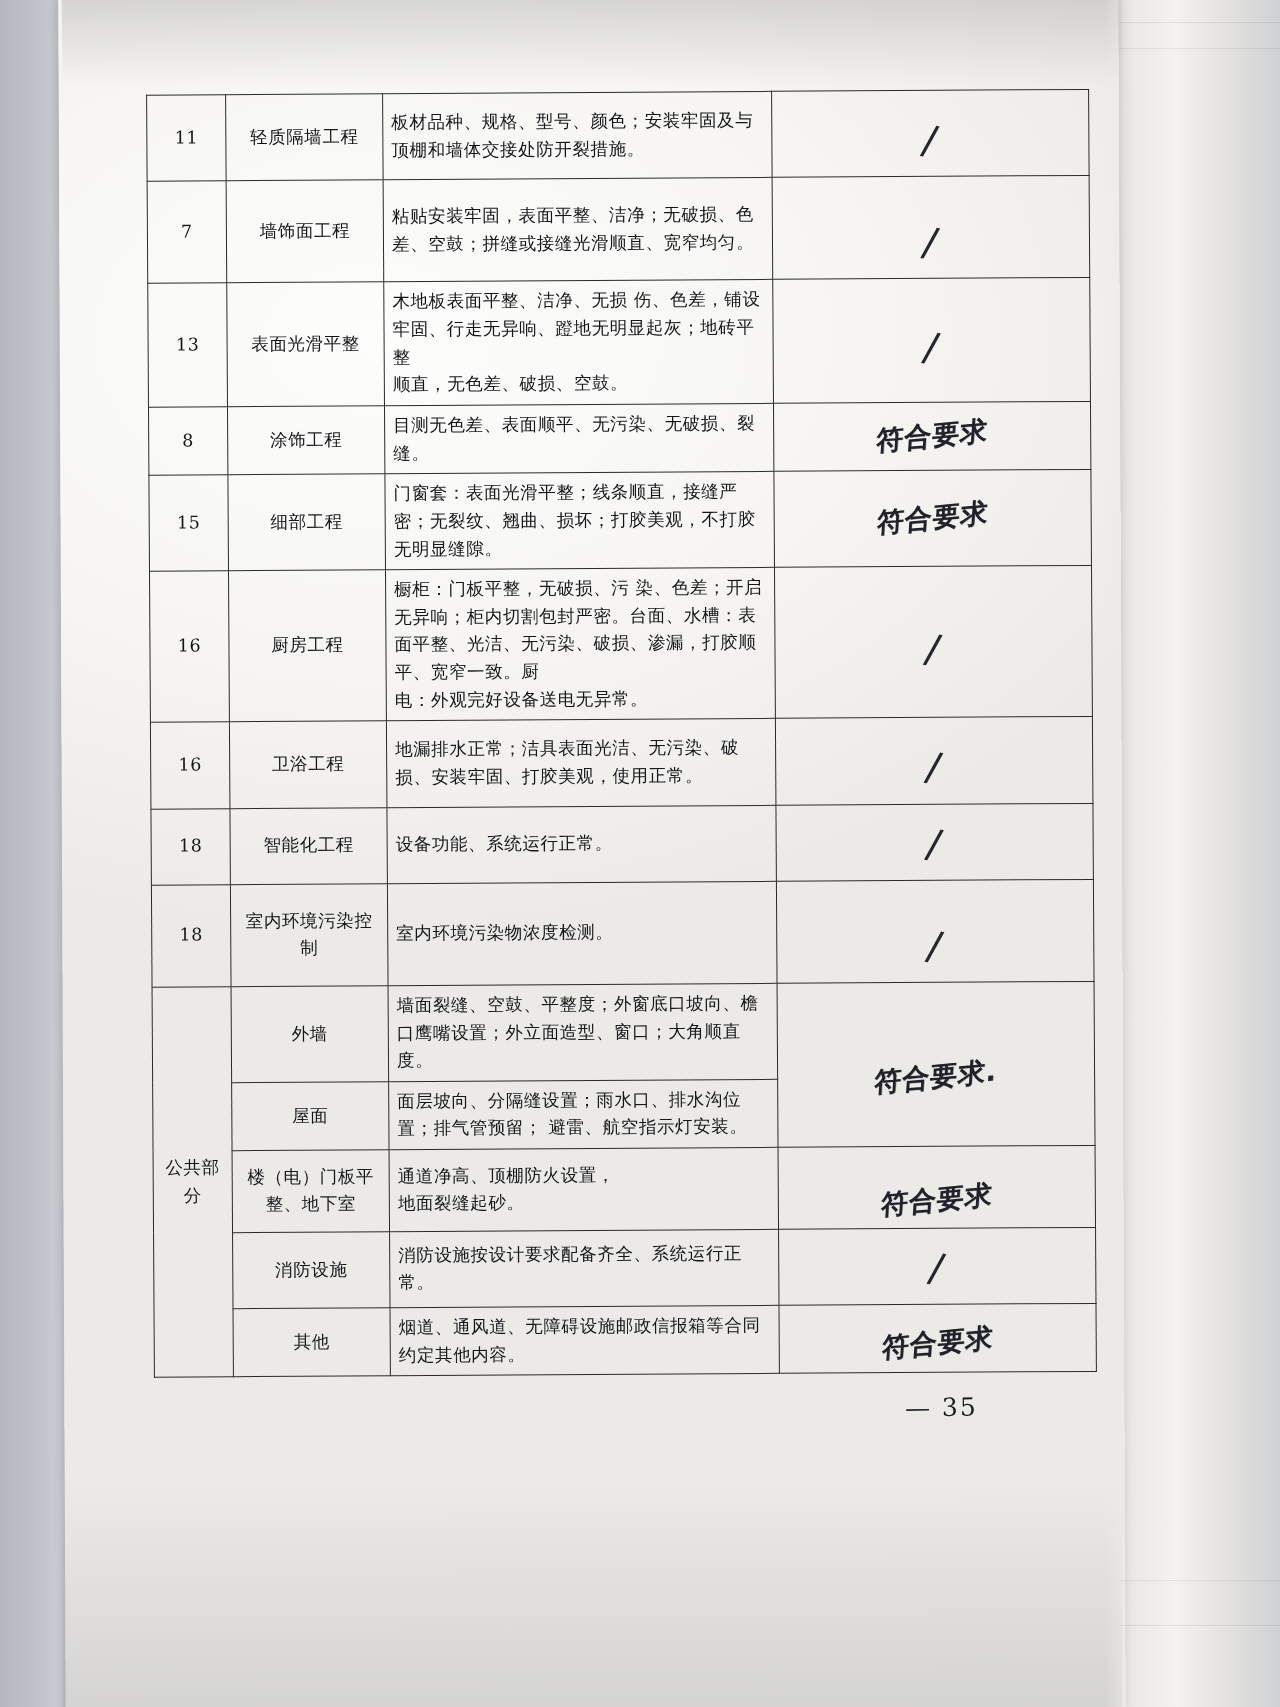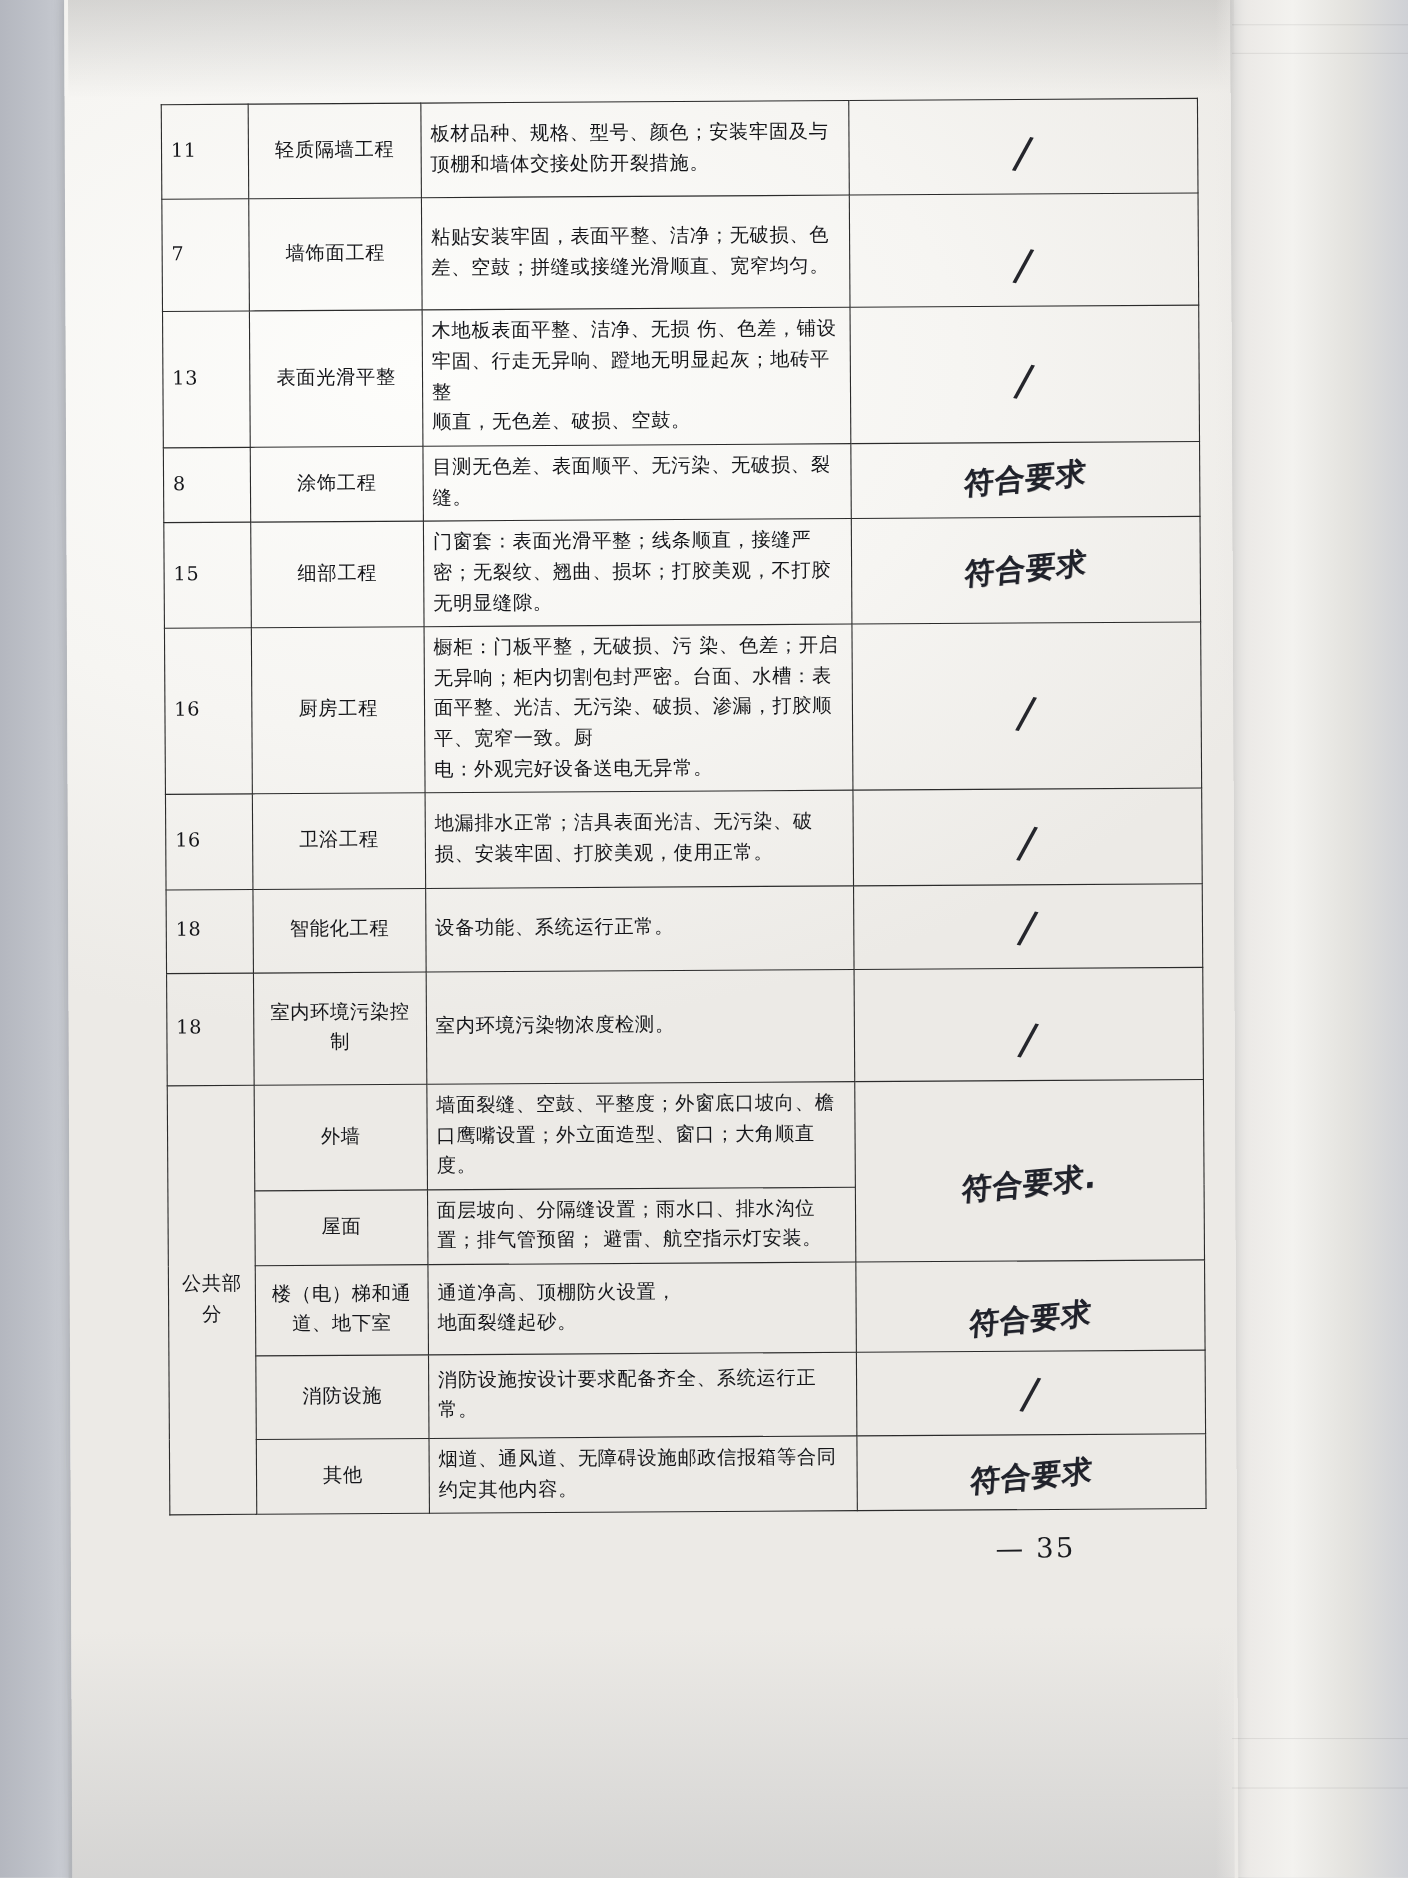--- a/index.html
+++ b/index.html
@@ -82,21 +82,21 @@
   table.insp td {
     border: 1.6px solid #2b2b2b;
     vertical-align: middle;
     padding: 6px 8px;
     color: #15161a;
     font-family: "DejaVu Serif", "Liberation Serif", serif;
     font-size: 17.5px;
     line-height: 1.58;
     letter-spacing: 0.6px;
   }
-  td.col-no     { width: 62px;  text-align: left; }
+  td.col-no     { width: 62px;  text-align: center; }
   td.col-item   { width: 140px; text-align: center; letter-spacing: 1px; }
   td.col-desc   { width: 372px; text-align: left; }
   td.col-result { width: 300px; text-align: center; }
 
   
   .hand {
     font-family: "DejaVu Sans", "Liberation Sans", sans-serif;
     color: #20222b;
     display: inline-block;
   }
@@ -276,21 +276,21 @@
               </div>
           </td>
         </tr>
 
         <tr>
           <td class="col-item">屋面</td>
           <td class="col-desc">面层坡向、分隔缝设置；雨水口、排水沟位置；排气管预留； 避雷、航空指示灯安装。</td>
         </tr>
 
         <tr>
-          <td class="col-item">楼（电）梯和通道、地下室</td>
+          <td class="col-item">楼（电）门板平整、地下室</td>
           <td class="col-desc" style="white-space:pre-line">通道净高、顶棚防火设置，
 地面裂缝起砂。</td>
           <td class="col-result">
             <div class="result-cell-inner res-off-down">
                 <span class="hand hand-text">符合要求</span>
               </div>
           </td>
         </tr>
 
         <tr>

